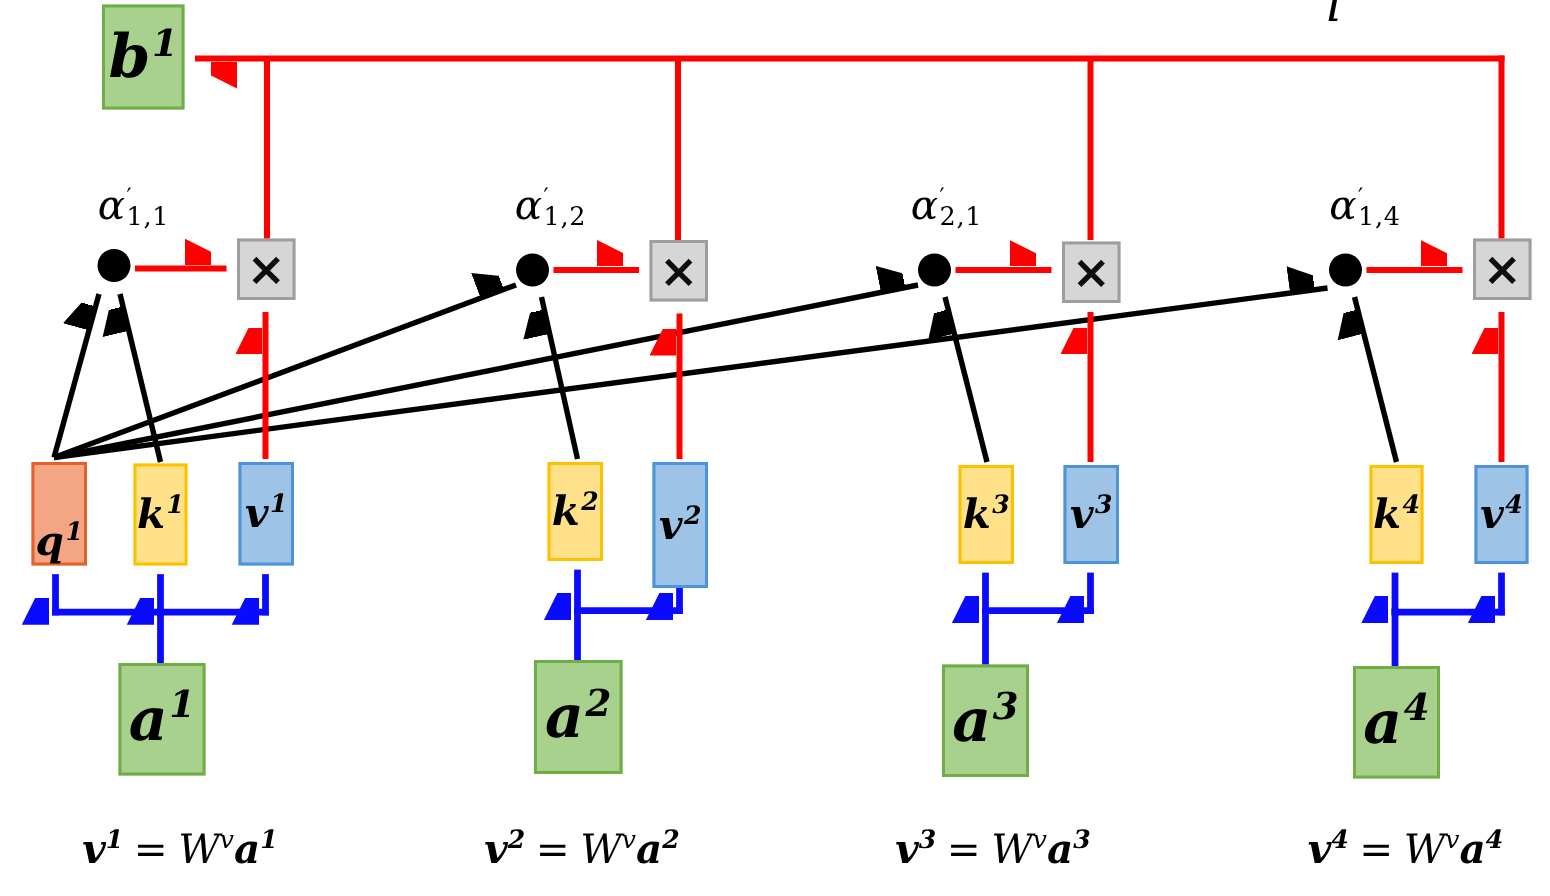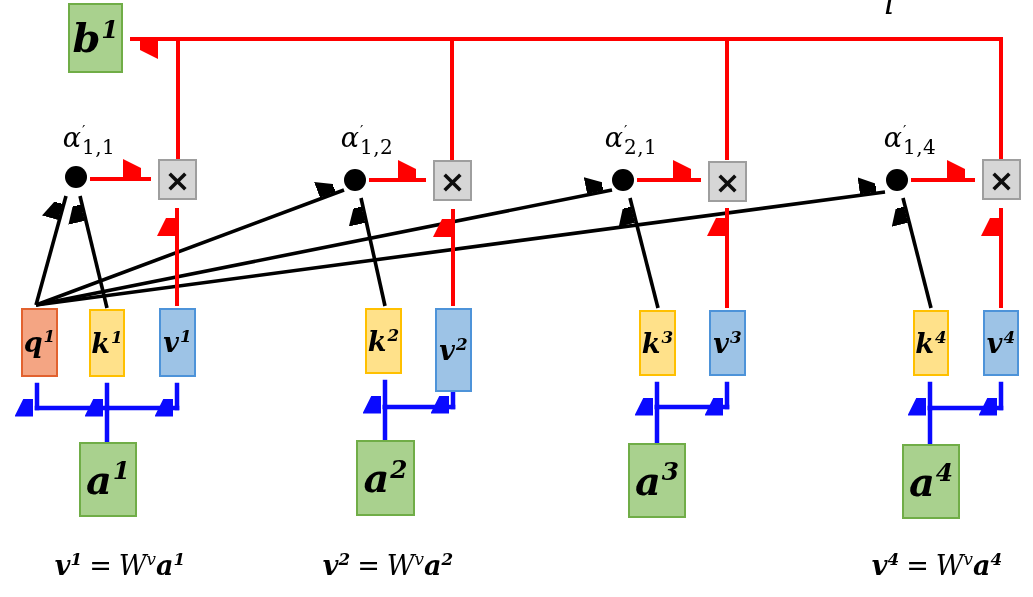--- a/index.html
+++ b/index.html
@@ -28,21 +28,21 @@
   .alpha{
     position:absolute;z-index:2;top:124px;width:72px;height:38px;
     display:flex;align-items:flex-start;justify-content:center;
     font-style:italic;font-size:27px;line-height:1;
   }
   .alpha .stack{
     display:inline-flex;flex-direction:column;align-items:flex-start;
     font-size:15px;font-style:normal;line-height:1;margin-left:1px;
   }
   .alpha .prime{height:13px;}
-  .alpha .asub{font-size:20px;letter-spacing:0.5px;}
+  .alpha .asub{font-size:17px;letter-spacing:0.5px;}
   .formula{
     position:absolute;top:549px;z-index:2;width:210px;text-align:center;
     font-style:italic;font-size:27px;white-space:nowrap;
   }
   .formula .b{font-weight:bold;}
   .formula sup{font-size:0.62em;}
   .formula .eq{margin:0 7px;}
   .fragment{
     position:absolute;left:884px;top:-17px;z-index:2;
     font-style:italic;font-size:33px;
@@ -162,21 +162,21 @@
   <div class="mult" style="left:433px;top:160px;width:39px;height:41px;">
       <span>×</span>
     </div>
   <div class="mult" style="left:708px;top:161px;width:39px;height:41px;">
       <span>×</span>
     </div>
   <div class="mult" style="left:982px;top:159px;width:39px;height:41px;">
       <span>×</span>
     </div>
 
-  <div class="box orange" style="left:21px;top:308px;width:37px;height:69px;">
+  <div class="box orange" style="left:21px;top:308px;width:37px;height:69px;align-items:flex-end;">
     <span class="lbl fs27"><i>q</i><sup>1</sup></span>
   </div>
   <div class="box yellow" style="left:89px;top:309px;width:36px;height:68px;">
     <span class="lbl fs27"><i>k</i><sup>1</sup></span>
   </div>
   <div class="box blue" style="left:159px;top:308px;width:37px;height:69px;">
     <span class="lbl fs27"><i>v</i><sup>1</sup></span>
   </div>
   <div class="box green" style="left:79px;top:442px;width:58px;height:75px;">
     <span class="lbl fs30"><i>a</i><sup>1</sup></span>
@@ -211,17 +211,20 @@
   <div class="box green" style="left:902px;top:444px;width:58px;height:75px;">
     <span class="lbl fs30"><i>a</i><sup>4</sup></span>
   </div>
 
   <div class="formula" style="left:15px;">
     <span class="b">v</span><sup class="b">1</sup><span class="eq">=</span><span>W</span><sup>v</sup><span class="b">a</span><sup class="b">1</sup>
   </div>
   <div class="formula" style="left:283px;">
     <span class="b">v</span><sup class="b">2</sup><span class="eq">=</span><span>W</span><sup>v</sup><span class="b">a</span><sup class="b">2</sup>
   </div>
+  <div class="formula" style="left:557px;">
+    <span class="b">v</span><sup class="b">3</sup><span class="eq">=</span><span>W</span><sup>v</sup><span class="b">a</span><sup class="b">3</sup>
+  </div>
   <div class="formula" style="left:832px;">
     <span class="b">v</span><sup class="b">4</sup><span class="eq">=</span><span>W</span><sup>v</sup><span class="b">a</span><sup class="b">4</sup>
   </div>
 
 </div>
 
 </body></html>

